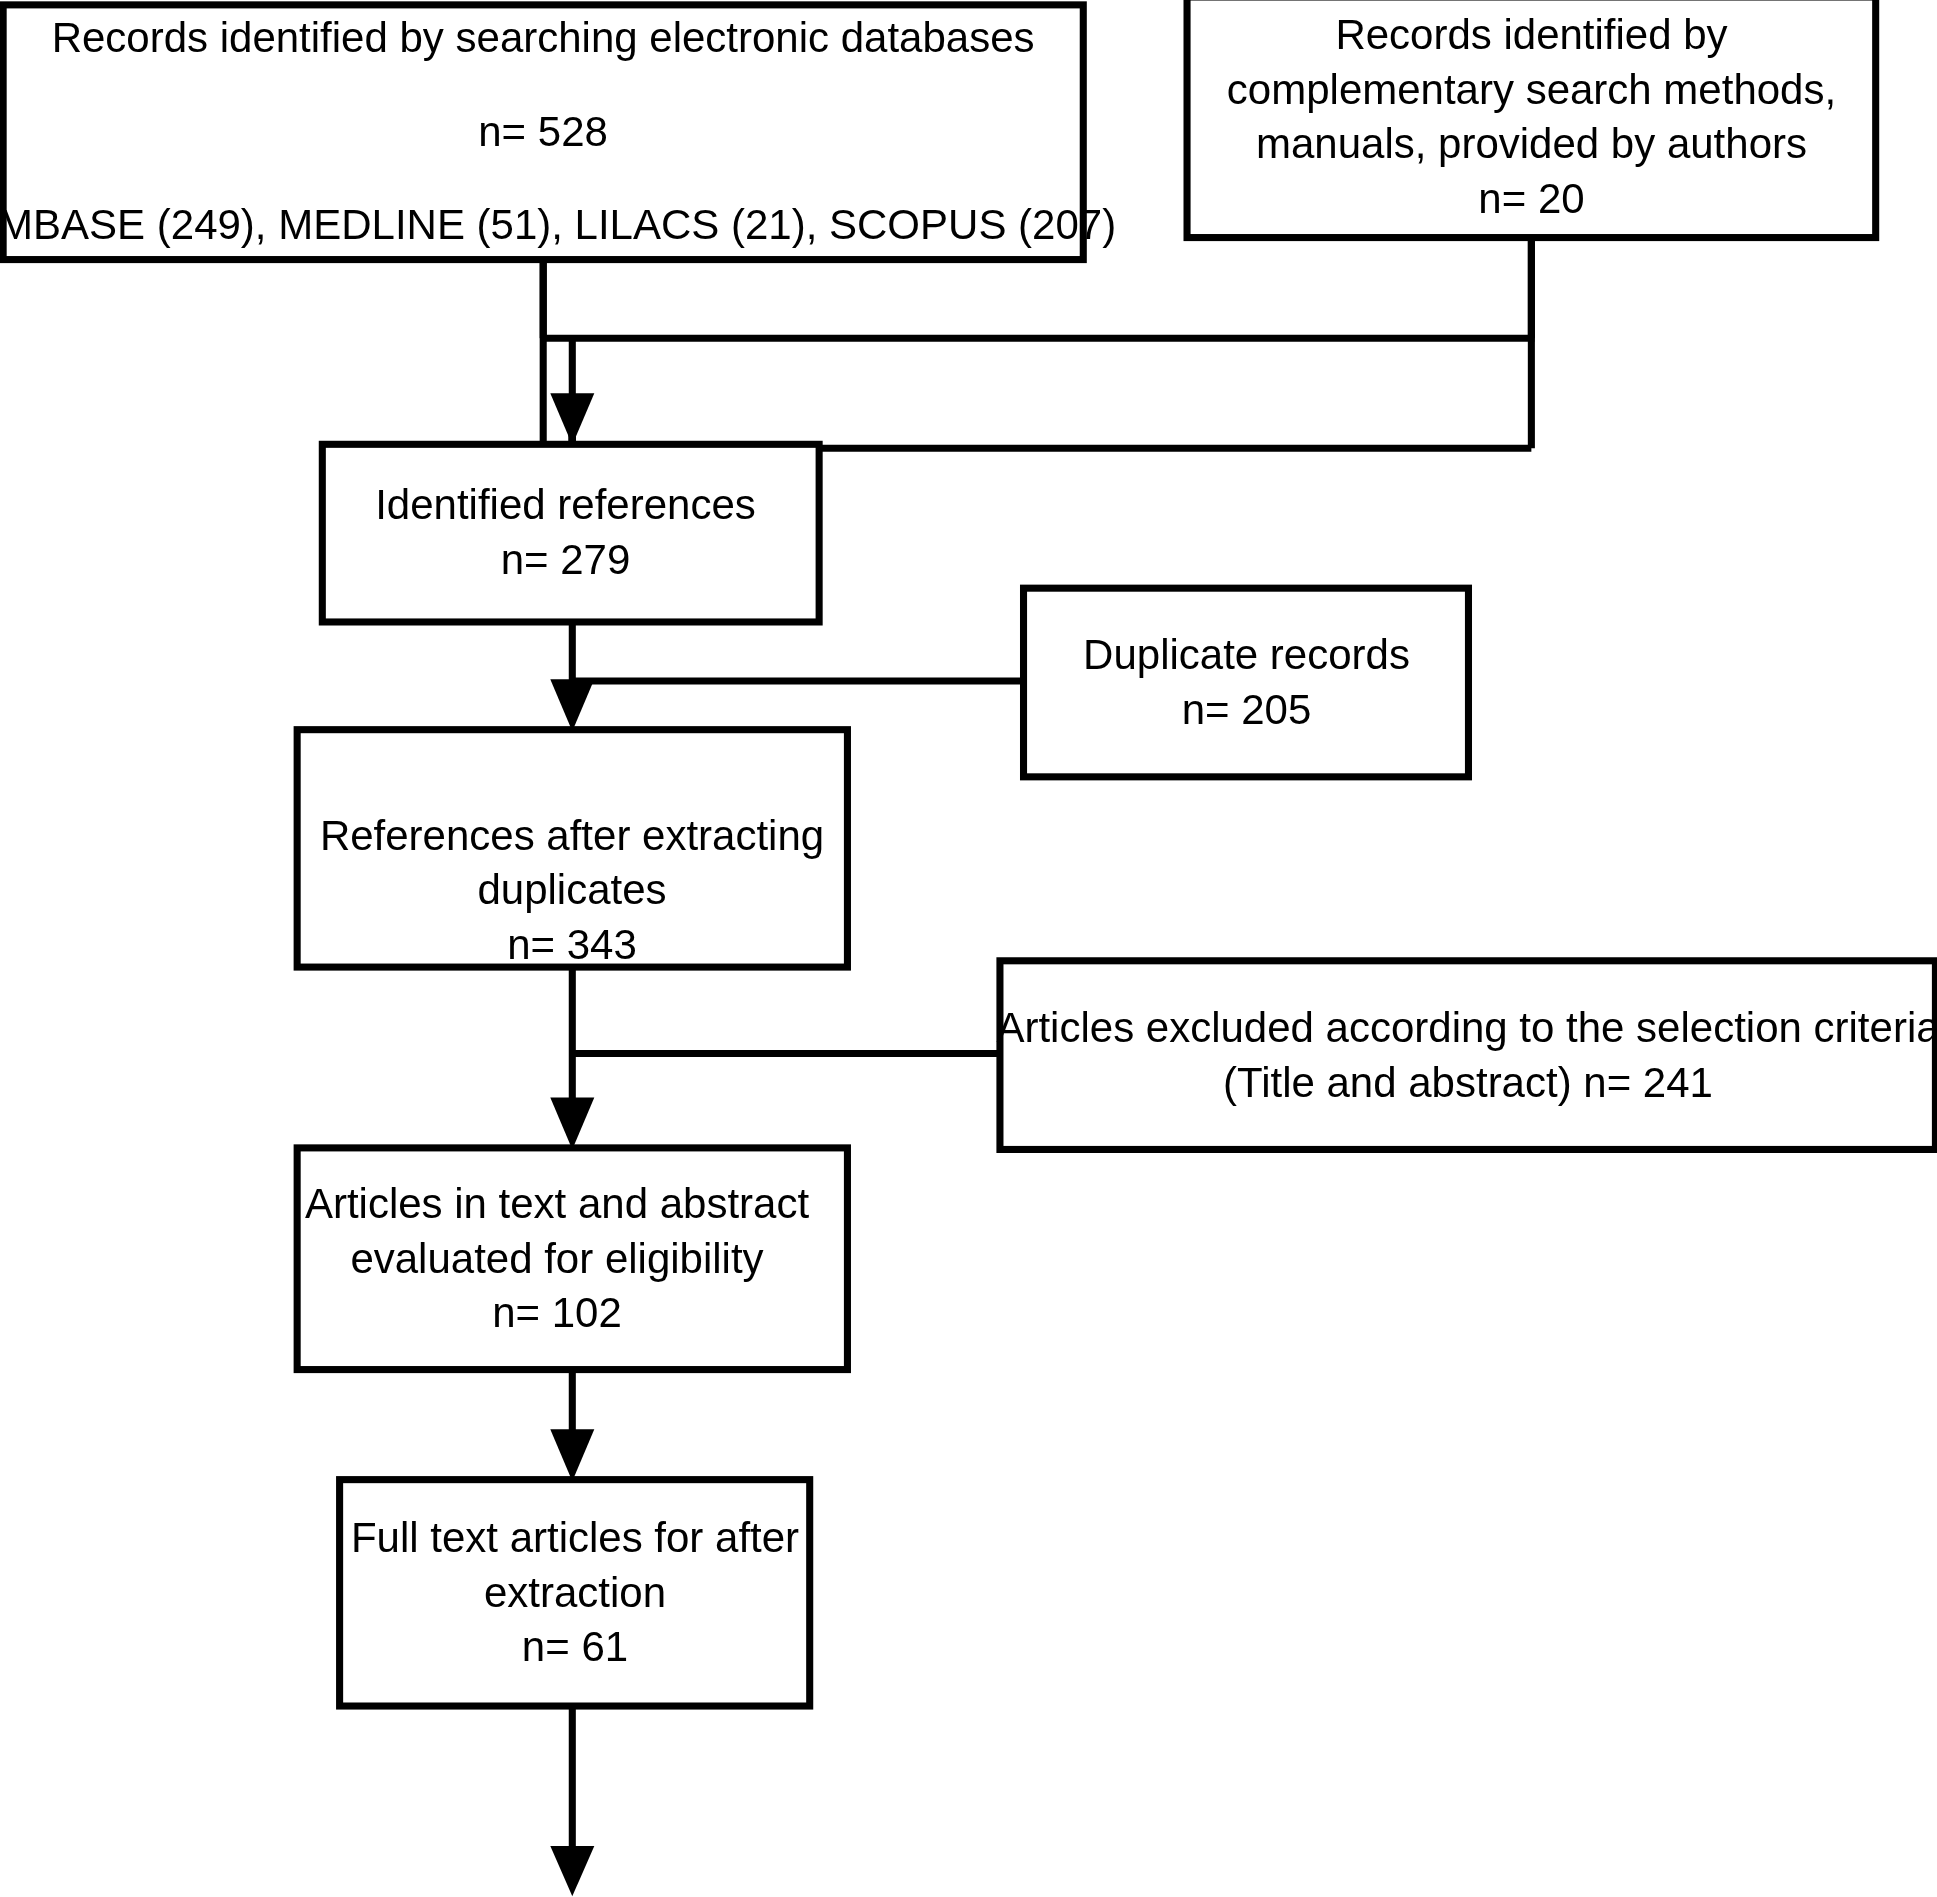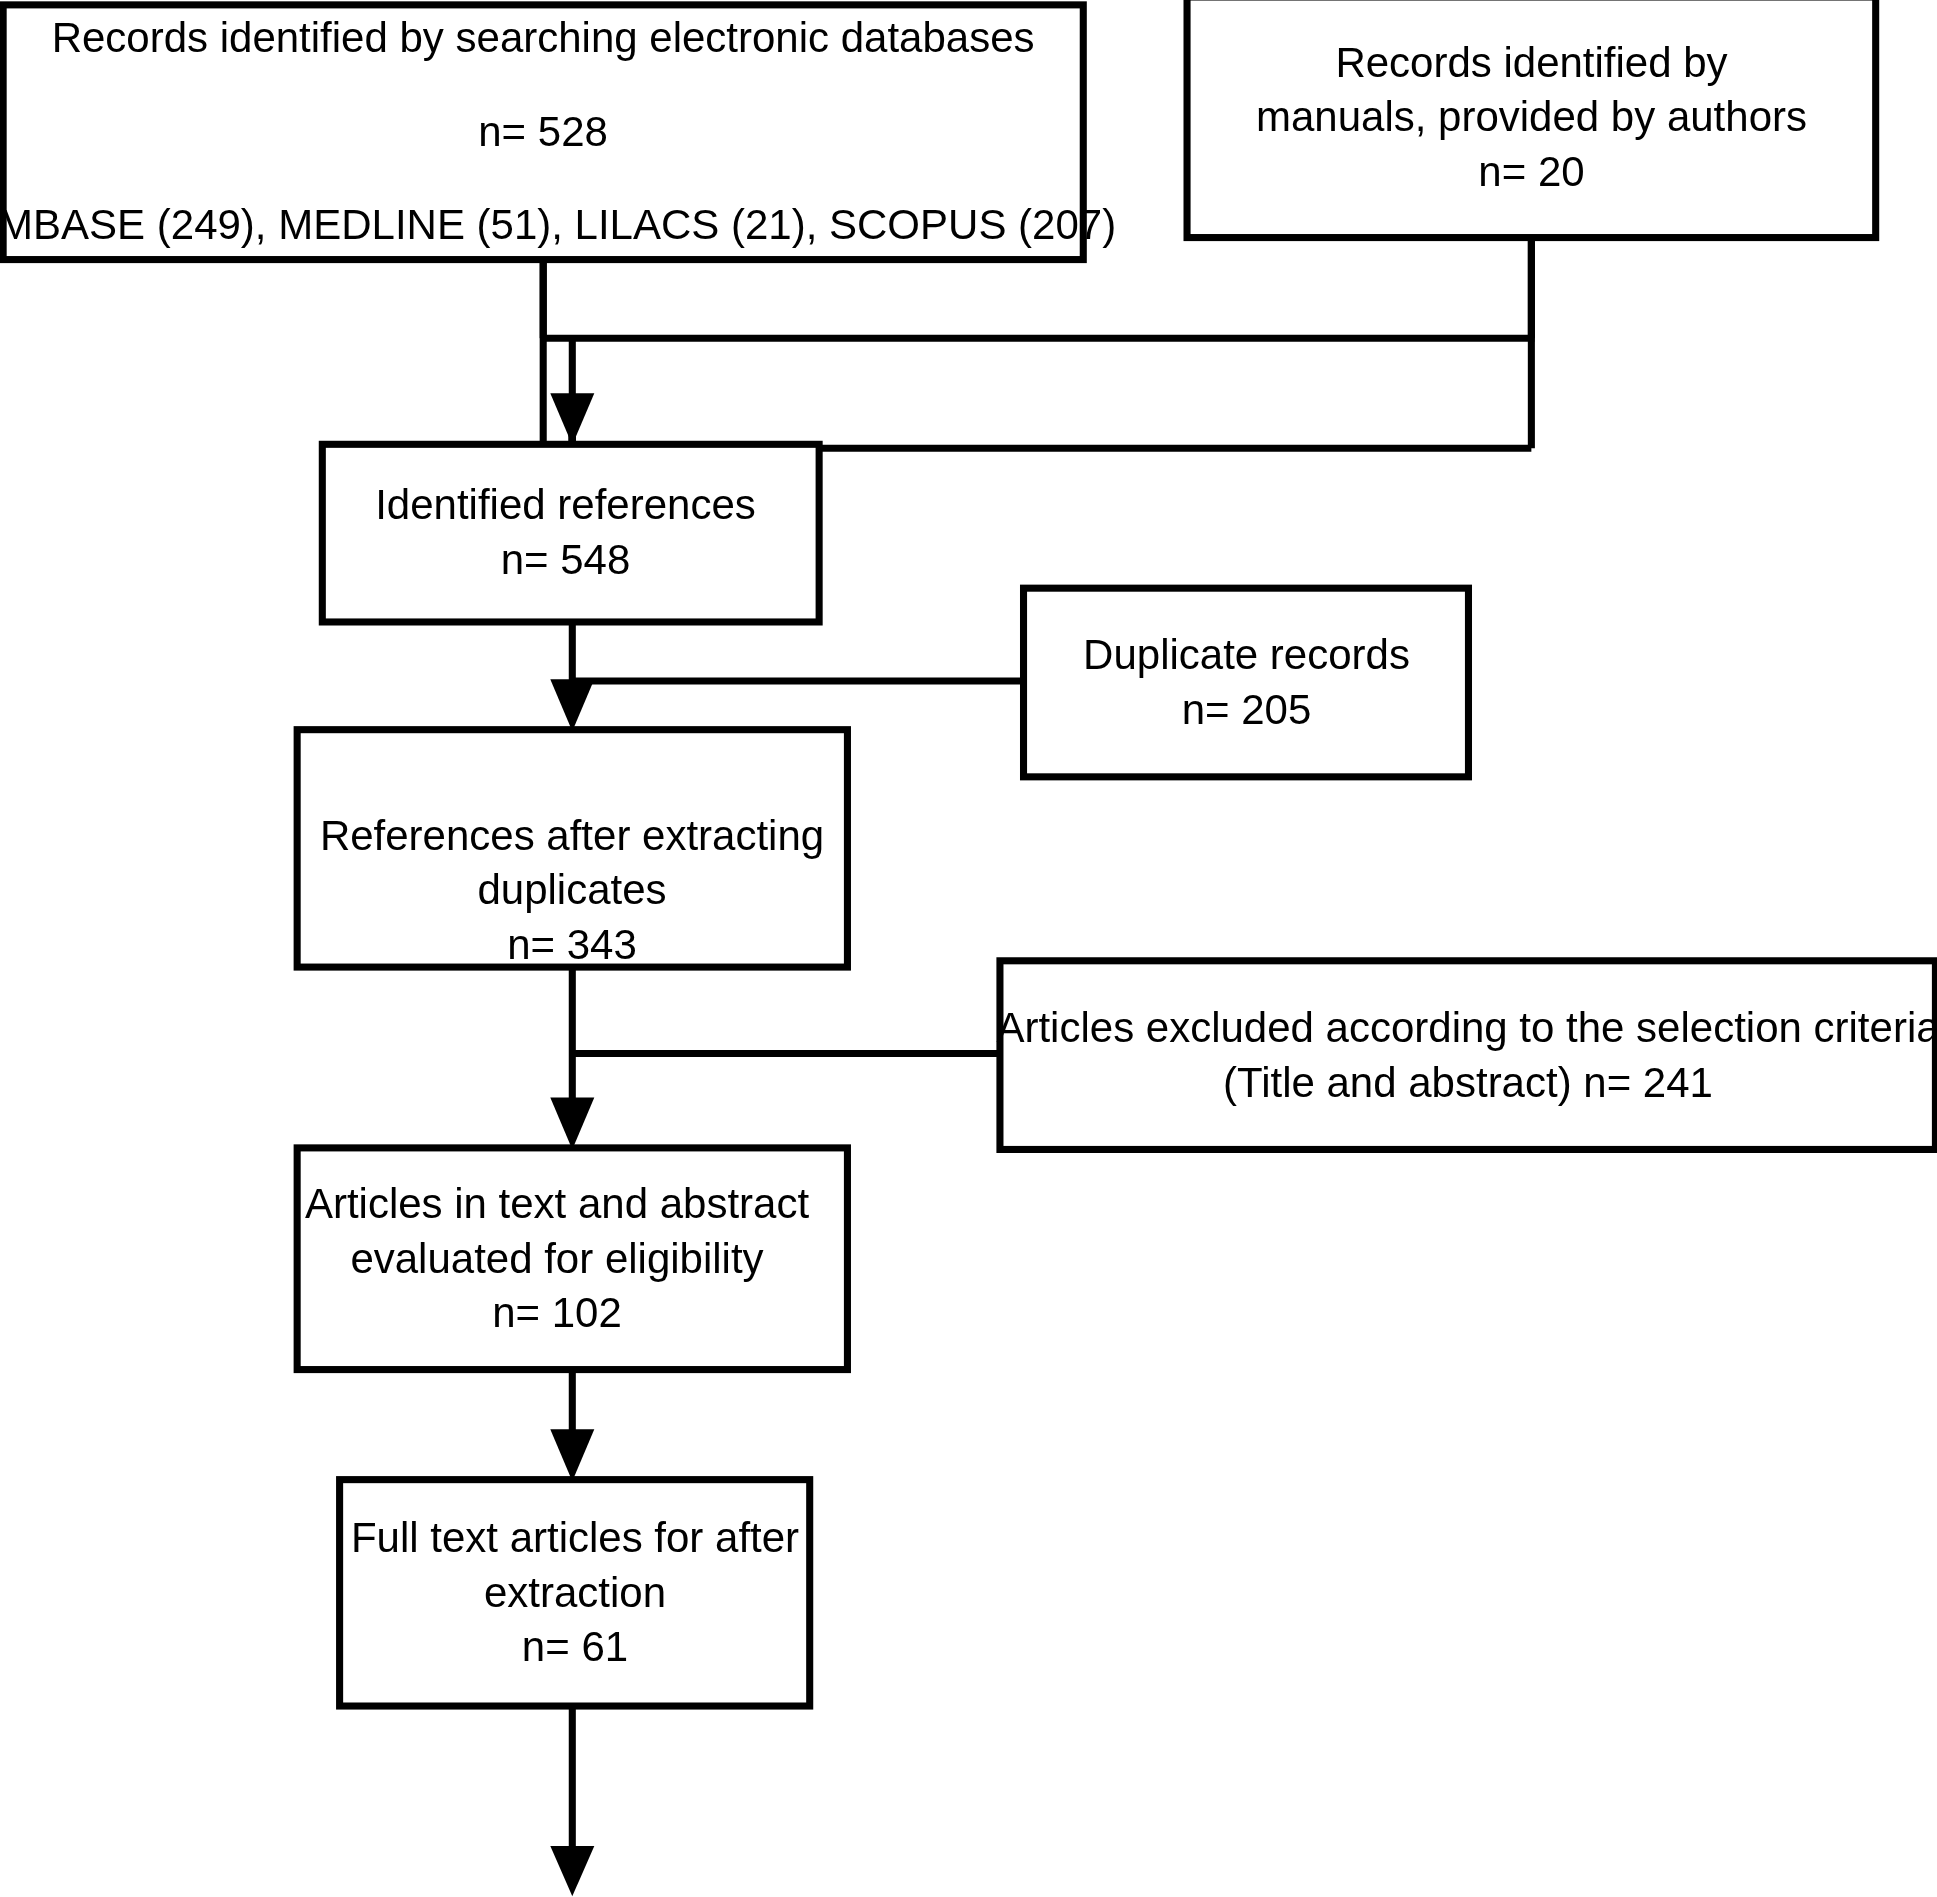--- a/index.html
+++ b/index.html
@@ -117,27 +117,28 @@
   </svg>
 
   <div class="box-text" style="left:3.1px; top:4.7px; width:1080px; height:255px; font-size:42px;gap:39px;">
     <span class="ln">Records identified by searching electronic databases</span>
     <span class="ln">n= 528</span>
     <span class="ln">EMBASE (249), MEDLINE (51), LILACS (21), SCOPUS (207)</span>
   </div>
 
   <div class="box-text" style="left:1187px; top:-3.1px; width:689px; height:241px; font-size:42px;">
     <span class="ln">Records identified by</span>
+    <span class="ln">complementary search methods,</span>
     <span class="ln">manuals, provided by authors</span>
     <span class="ln">n= 20</span>
   </div>
 
   <div class="box-text" style="left:317px; top:444px; width:497px; height:178px; font-size:42px;">
     <span class="ln">Identified references</span>
-    <span class="ln">n= 548</span>
+    <span class="ln">n= 279</span>
   </div>
 
   <div class="box-text" style="left:1024px; top:588px; width:445px; height:189px; font-size:42px;">
     <span class="ln">Duplicate records</span>
     <span class="ln">n= 205</span>
   </div>
 
   <div class="box-text" style="left:297px; top:772px; width:550px; height:237px; font-size:42px;">
     <span class="ln">References after extracting</span>
     <span class="ln">duplicates</span>

